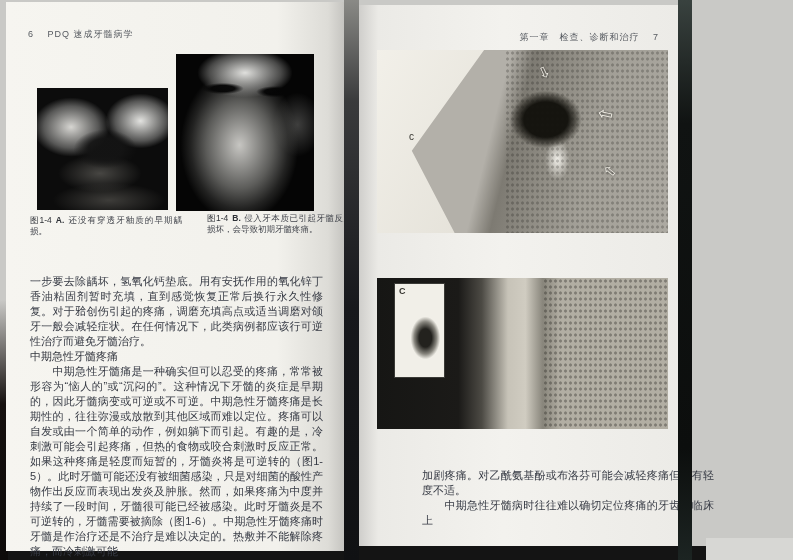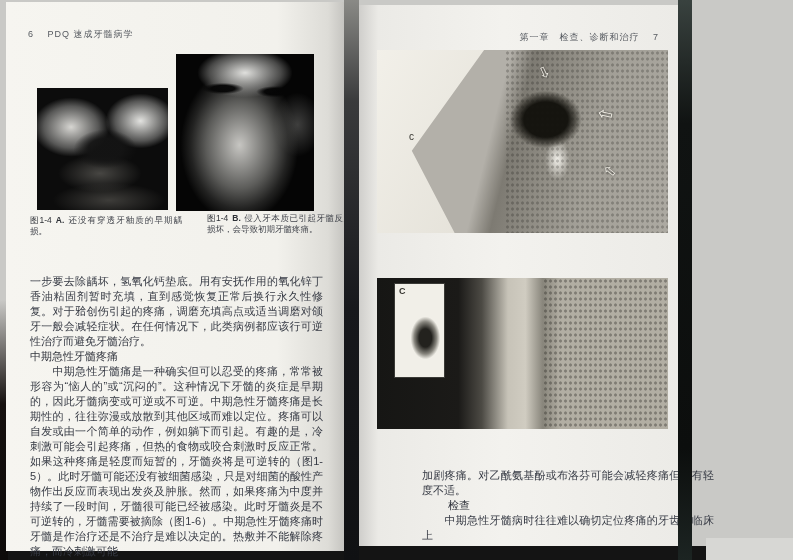--- a/index.html
+++ b/index.html
@@ -159,19 +159,18 @@
     <div class="abs photo photo-r2">
       <div class="grain"></div>
       <div class="inset">
         <span class="c-label">C</span>
       </div>
     </div>
 
 
     <div class="bodytext bt-right">
       <p>加剧疼痛。对乙酰氨基酚或布洛芬可能会减轻疼痛但仍有轻度不适。</p>
-      <p class="subhead inset-head">检查</p>
       <p>　　中期急性牙髓病时往往难以确切定位疼痛的牙齿，临床上</p>
     </div>
   </div>
 
   <div class="abs edge-right"></div>
 </div>
 
 </body></html>

